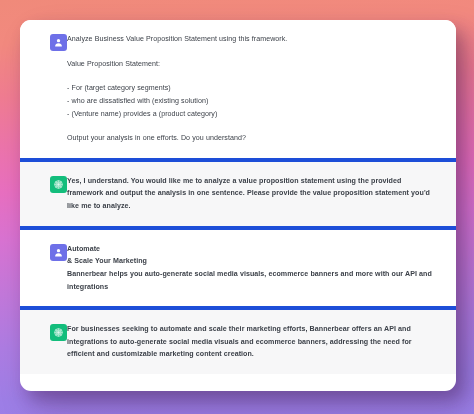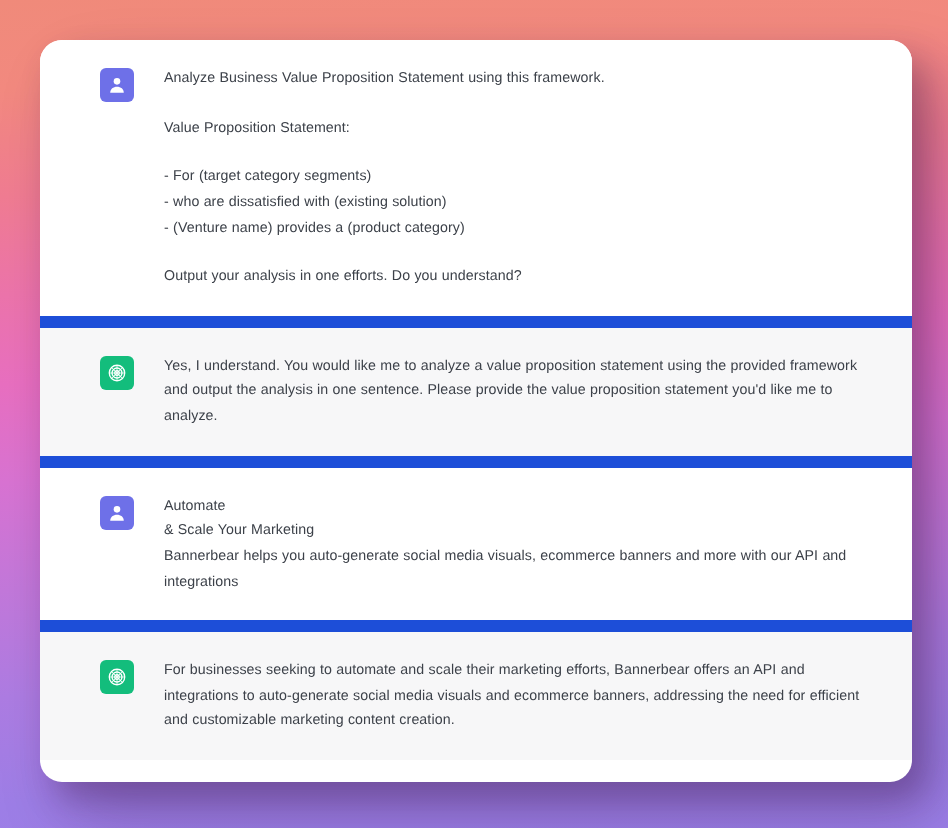--- a/index.html
+++ b/index.html
@@ -39,39 +39,38 @@
   }
 
   
   .msg-row {
     display:flex;
     align-items:flex-start;
     padding:13px 24px 13px 30px;
   }
   .msg-row.user      { background:#ffffff; }
   .msg-row.assistant { background:#f7f7f8; }
-  .msg-row + .msg-row { border-top:6px solid #1d4ed8; }
+  .msg-row + .msg-row { border-top:4px solid #1d4ed8;font-weight:bold; }
 
   
   .avatar {
     flex:0 0 auto;
     width:17px; height:17px;
     border-radius:3px;
     display:flex;
     align-items:center;
     justify-content:center;
     margin-top:1px;
   }
   .avatar svg { display:block; }
   .avatar.user-avatar      { background:#6e70e8; }
   .avatar.assistant-avatar { background:#13bd7c; }
 
   
   .msg-body {
-    margin-left:15px;
     flex:1 1 auto;
     color:#3c4149;
     font-size:7.1px;
     line-height:1.78;
     letter-spacing:0.05px;
     word-spacing:0.1px;
   }
   .msg-body p { margin:0; }
   .msg-body p.spacer-before { margin-top:12px; }
 </style>

